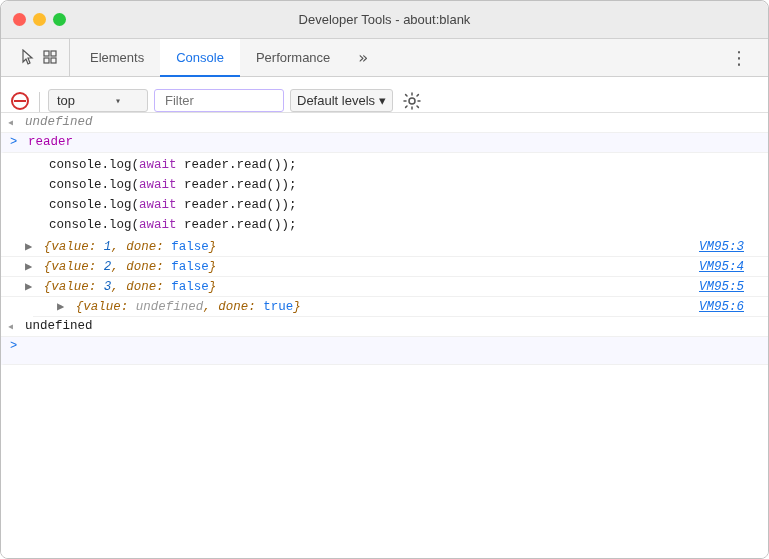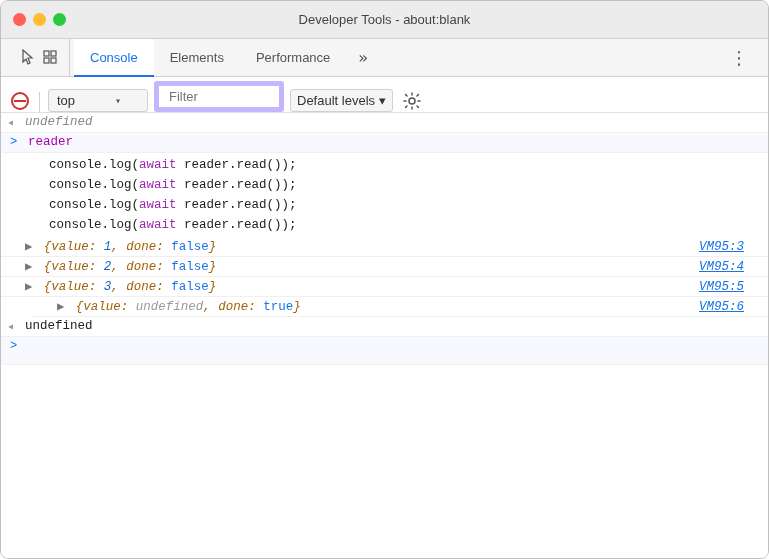--- a/index.html
+++ b/index.html
@@ -160,21 +160,21 @@
     .context-label {
       font-family: -apple-system, sans-serif;
       font-size: 13px;
       color: #333;
     }
     .context-arrow {
       font-size: 10px;
       color: #555;
     }
     .filter-input {
-      border: 5px solid #c4b5fd;
+      border: 1px solid #c4b5fd;
       border-radius: 3px;
       padding: 3px 10px;
       font-size: 13px;
       font-family: -apple-system, sans-serif;
       color: #999;
       width: 130px;
       outline: none;
       background: #fff;
     }
     .default-levels {
@@ -284,25 +284,25 @@
     </div>
     <div class="tab-icon">
       <svg width="16" height="16" viewBox="0 0 16 16">
         <rect x="2" y="2" width="5" height="5" fill="none" stroke="#555" stroke-width="1.2"></rect>
         <rect x="9" y="2" width="5" height="5" fill="none" stroke="#555" stroke-width="1.2"></rect>
         <rect x="2" y="9" width="5" height="5" fill="none" stroke="#555" stroke-width="1.2"></rect>
         <rect x="9" y="9" width="5" height="5" fill="none" stroke="#555" stroke-width="1.2"></rect>
       </svg>
     </div>
   </div>
+  <div class="tab">
+    <span>Elements</span>
+  </div>
   <div class="tab active">
     <span>Console</span>
-  </div>
-  <div class="tab">
-    <span>Elements</span>
   </div>
   <div class="tab">
     <span>Performance</span>
   </div>
   <div class="tab-more">
     <span>»</span>
   </div>
   <div class="tab-menu">
     <div class="menu-dots">
       <span>⋮</span>

